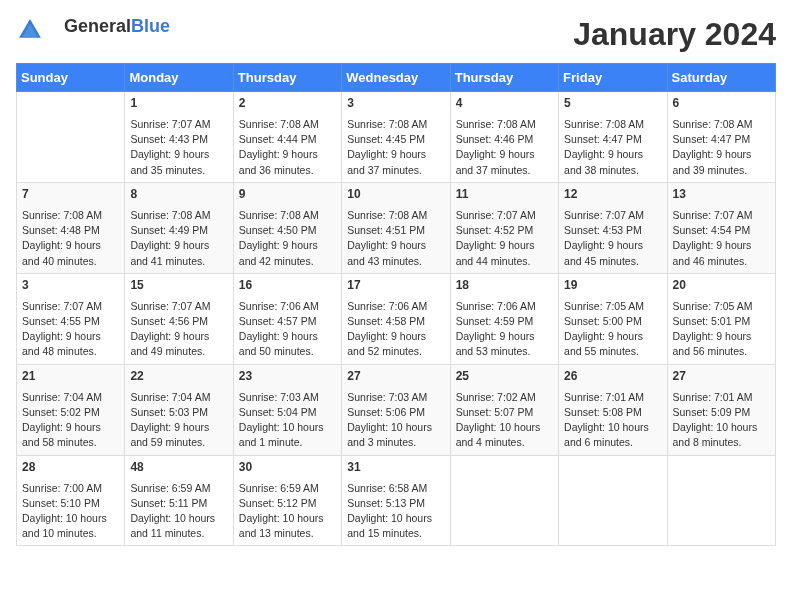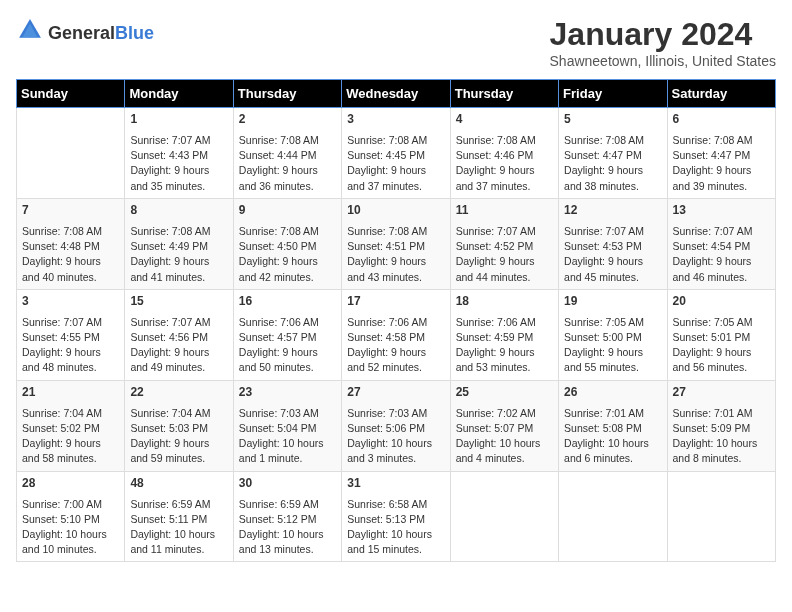--- a/index.html
+++ b/index.html
@@ -11,56 +11,56 @@
       padding: 16px;
     }
     .header {
       display: flex;
       justify-content: space-between;
       align-items: flex-start;
       margin-bottom: 10px;
     }
     .logo {
       display: flex;
-      align-items: flex-end;
-      gap: 4px;
+      align-items: flex-start;
+      gap: 20px;
     }
     .logo-text-general {
       font-size: 18px;
       font-weight: bold;
       color: #333;
     }
     .logo-text-blue {
       font-size: 18px;
       font-weight: bold;
       color: #3a7bd5;
     }
     .logo-icon {
       width: 28px;
       height: 28px;
     }
     .title-area {
-      text-align: left;
+      text-align: right;
     }
     .month-year {
       font-size: 32px;
       font-weight: bold;
       color: #333;
     }
     .location {
       font-size: 14px;
       color: #555;
     }
     .calendar {
       width: 100%;
       border-collapse: collapse;
       border: 1px solid #ccc;
     }
     .calendar th {
-      background-color: #000000;
+      background-color: #3b82f6;
       color: #fff;
       font-size: 13px;
       font-weight: bold;
       padding: 6px 4px;
       text-align: left;
       border: 1px solid #5590df;
     }
     .calendar td {
       vertical-align: top;
       border: 1px solid #ddd;
@@ -98,21 +98,20 @@
     <svg class="logo-icon" viewBox="0 0 36 36">
       <polygon points="18,4 32,28 4,28" fill="#3a7bd5"></polygon>
       <polygon points="18,10 28,28 8,28" fill="#5fa8e8" opacity="0.5"></polygon>
     </svg>
     <div>
       <span class="logo-text-general">General</span><span class="logo-text-blue">Blue</span>
     </div>
   </div>
   <div class="title-area">
     <div class="month-year">January 2024</div>
-    <div class="location">Shawneetown, Illinois, United States</div>
   </div>
 </div>
 
 <table class="calendar">
   <thead>
     <tr>
     <th>Sunday</th>
         <th>Monday</th>
         <th>Thursday</th>
         <th>Wednesday</th>

